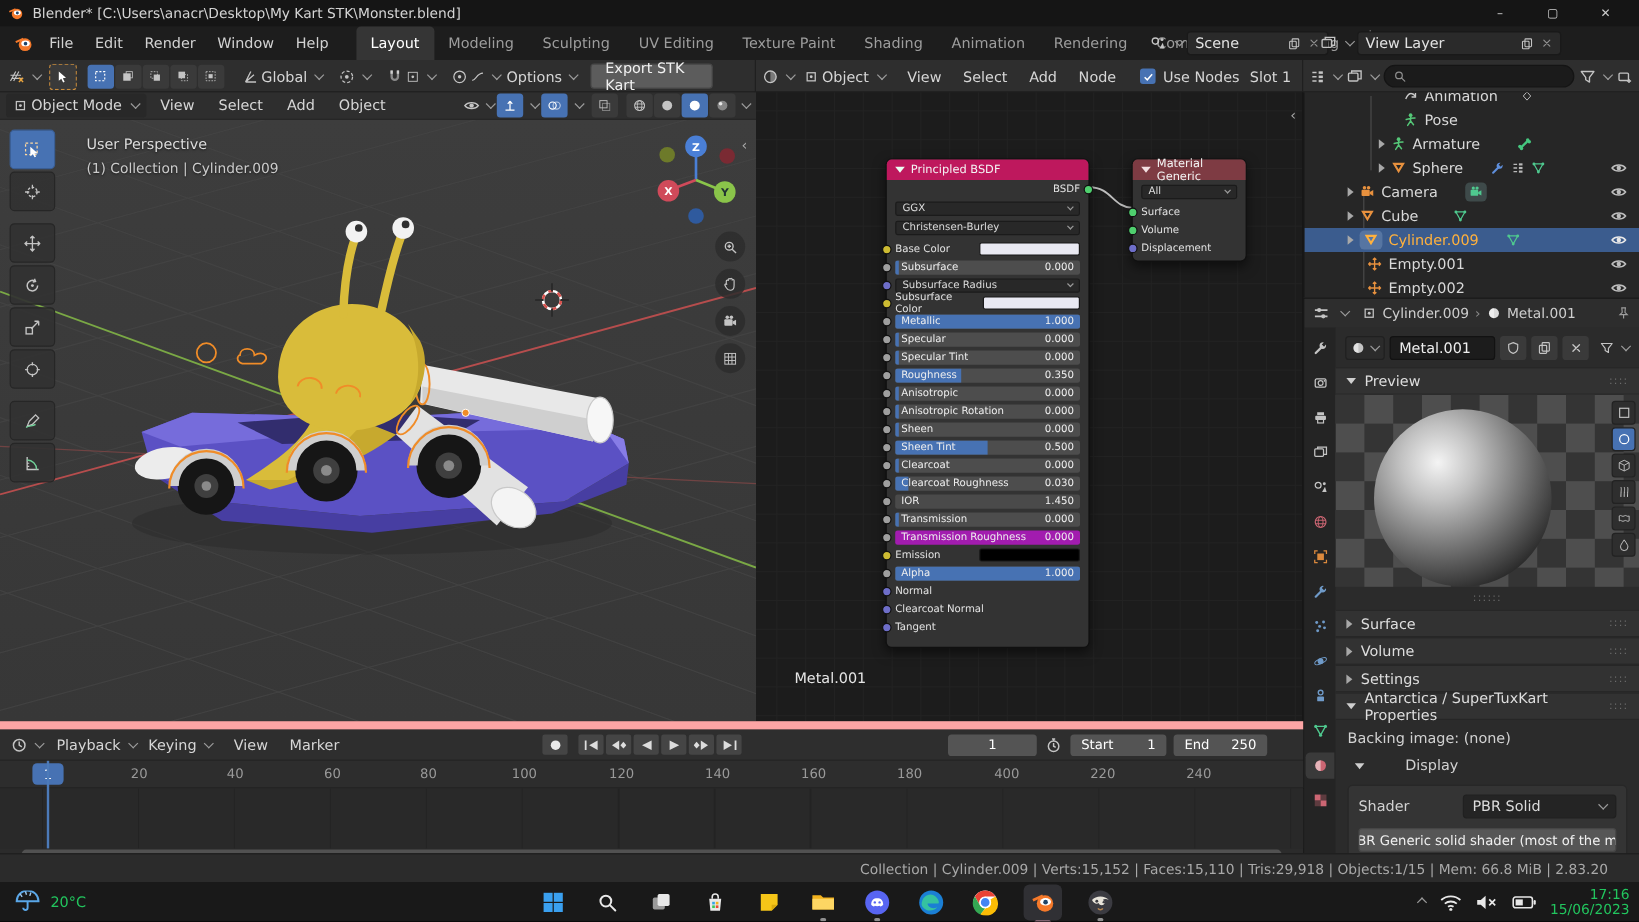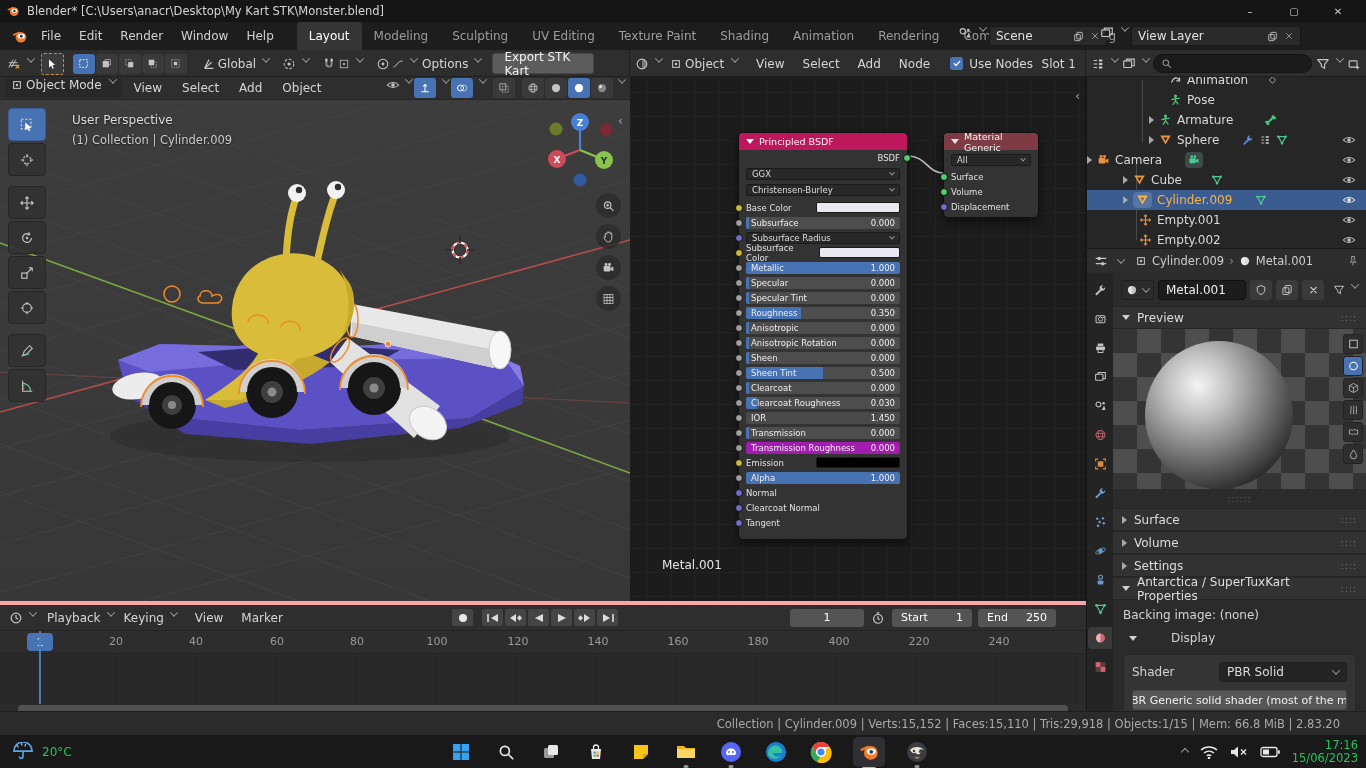--- a/index.html
+++ b/index.html
@@ -1,20 +1,20 @@
 <!DOCTYPE html>
 <html><head>
 <meta charset="utf-8">
 <style>
   *{margin:0;padding:0;box-sizing:border-box}
   html,body{width:1366px;height:768px;overflow:hidden;background:#000}
   body{font-family:"DejaVu Sans","Liberation Sans",sans-serif;-webkit-font-smoothing:antialiased}
   .app{position:relative;width:1366px;height:768px;background:#1d1d1d;color:#d6d6d6;font-size:12px;overflow:hidden}
   .abs{position:absolute}
-  .flex{display:flex;}
+  .flex{display:flex;align-items:center}
   .ic{width:14px;height:14px;color:#c4c4c4;flex:0 0 auto}
   .chev{width:6px;height:6px;border-right:1.4px solid #9b9b9b;border-bottom:1.4px solid #9b9b9b;transform:rotate(45deg) translate(-1px,-1px);margin-left:5px;flex:0 0 auto}
   .tri-r{width:0;height:0;border-left:5px solid #a8a8a8;border-top:4px solid transparent;border-bottom:4px solid transparent;flex:0 0 auto}
   .tri-d{width:0;height:0;border-top:5px solid #cfcfcf;border-left:4px solid transparent;border-right:4px solid transparent;flex:0 0 auto}
   .dots{color:#6e6e6e;font-size:9px;letter-spacing:1px;margin-left:auto}
   
   .titlebar{left:0;top:0;width:1366px;height:22px;background:#151515;display:flex;align-items:center;padding:0 6px;gap:7px;font-size:11.5px;color:#d4d4d4}
   .win-controls{margin-left:auto;display:flex;height:22px}
   .win-btn{width:44px;height:22px;display:flex;align-items:center;justify-content:center;color:#cfcfcf;font-size:10px}
   
@@ -90,21 +90,21 @@
   .pv-btns{position:absolute;right:3px;top:5px;display:flex;flex-direction:column;gap:2px}
   .pv-btn{width:20px;height:20px;background:#2e2e2e;border:1px solid #222;border-radius:3px;display:flex;align-items:center;justify-content:center}
   .pv-btn.on{background:#4772b3}
   .handle-row{height:19px;display:flex;align-items:center;justify-content:center;color:#6a6a6a;font-size:9px;letter-spacing:1px}
   .ant-body{padding:8px 10px 0 10px;font-size:12px;color:#d2d2d2}
   .sub-head{display:flex;align-items:center;gap:8px;padding:9px 0 7px 6px}
   .inset{margin-top:2px;background:#343434;border:1px solid #272727;border-radius:4px;padding:7px 8px}
   .shader-row{display:flex;align-items:center;justify-content:space-between}
   .wide-btn{margin-top:8px;height:20px;background:#565656;border:1px solid #464646;border-radius:3px;display:flex;align-items:center;justify-content:center;color:#f0f0f0;font-size:11px;overflow:hidden;white-space:nowrap}
   
-  .timeline{left:0;top:601px;width:1086px;height:110px;background:#2b2b2b;border-top:4px solid #fca5a5}
+  .timeline{left:0;top:601px;width:1086px;height:110px;background:#2b2b2b;border-top:7px solid #fca5a5}
   .tl-header{position:relative;height:26px;background:#2e2e2e;border-bottom:1px solid #232323;display:flex;align-items:center;gap:2px;padding:0 6px}
   .t-btn{width:21px;height:17px;background:#454545;border-radius:2px;display:flex;align-items:center;justify-content:center;margin-right:1px}
   .tl-field{height:18px;background:#545454;border-radius:3px;color:#fff;display:flex;align-items:center;font-size:11px}
   .tl-ruler{position:relative;height:23px;background:#2d2d2d;border-bottom:1px solid #242424;font-size:11px;color:#9a9a9a}
   .tick{position:absolute;top:4px;width:26px;text-align:center}
   .frame-badge{position:absolute;left:27px;top:2px;width:26px;height:18px;background:#4772b3;border-radius:4px;color:#fff;display:flex;align-items:center;justify-content:center;font-size:11px}
   .tl-track{position:relative;height:50px;background:#292929;background-image:repeating-linear-gradient(90deg,#232323 0 1px,transparent 1px 80px);background-position:35px 0}
   .playhead{position:absolute;left:39px;top:26px;width:2px;height:73px;background:#4c7ab8}
   .tl-scroll{position:relative;height:10px}
   .tl-bar{position:absolute;left:18px;right:18px;top:1px;height:8px;background:#515151;border-radius:4px}
@@ -1022,21 +1022,21 @@
         <svg class="ic" style="width:12px;color:#b9b9b9" viewBox="0 0 16 16">
             <use href="#i-treedd"></use>
           </svg>
         <svg class="ic" style="width:12px;color:#4fc98f" viewBox="0 0 16 16">
             <use href="#i-trimesh"></use>
           </svg>
         <span class="ol-eye"><svg class="ic" style="width:14px;color:#bdbdbd" viewBox="0 0 16 16">
               <use href="#i-eye"></use>
             </svg></span>
       </div>
-      <div class="ol-row" style="">
+      <div class="ol-row" style="padding-left:36px">
         <i class="tri-r"></i>
         <svg class="ic" style="width:13px;color:#e8913e" viewBox="0 0 16 16">
             <use href="#i-cam"></use>
           </svg>
         <span class="ol-label">Camera</span>
         <span style="background:#3e4a4a;border-radius:4px;padding:1px 3px;margin-left:18px;display:inline-flex">
             <svg class="ic" style="width:12px;color:#4fc98f" viewBox="0 0 16 16">
               <use href="#i-cam"></use>
             </svg>
           </span>

